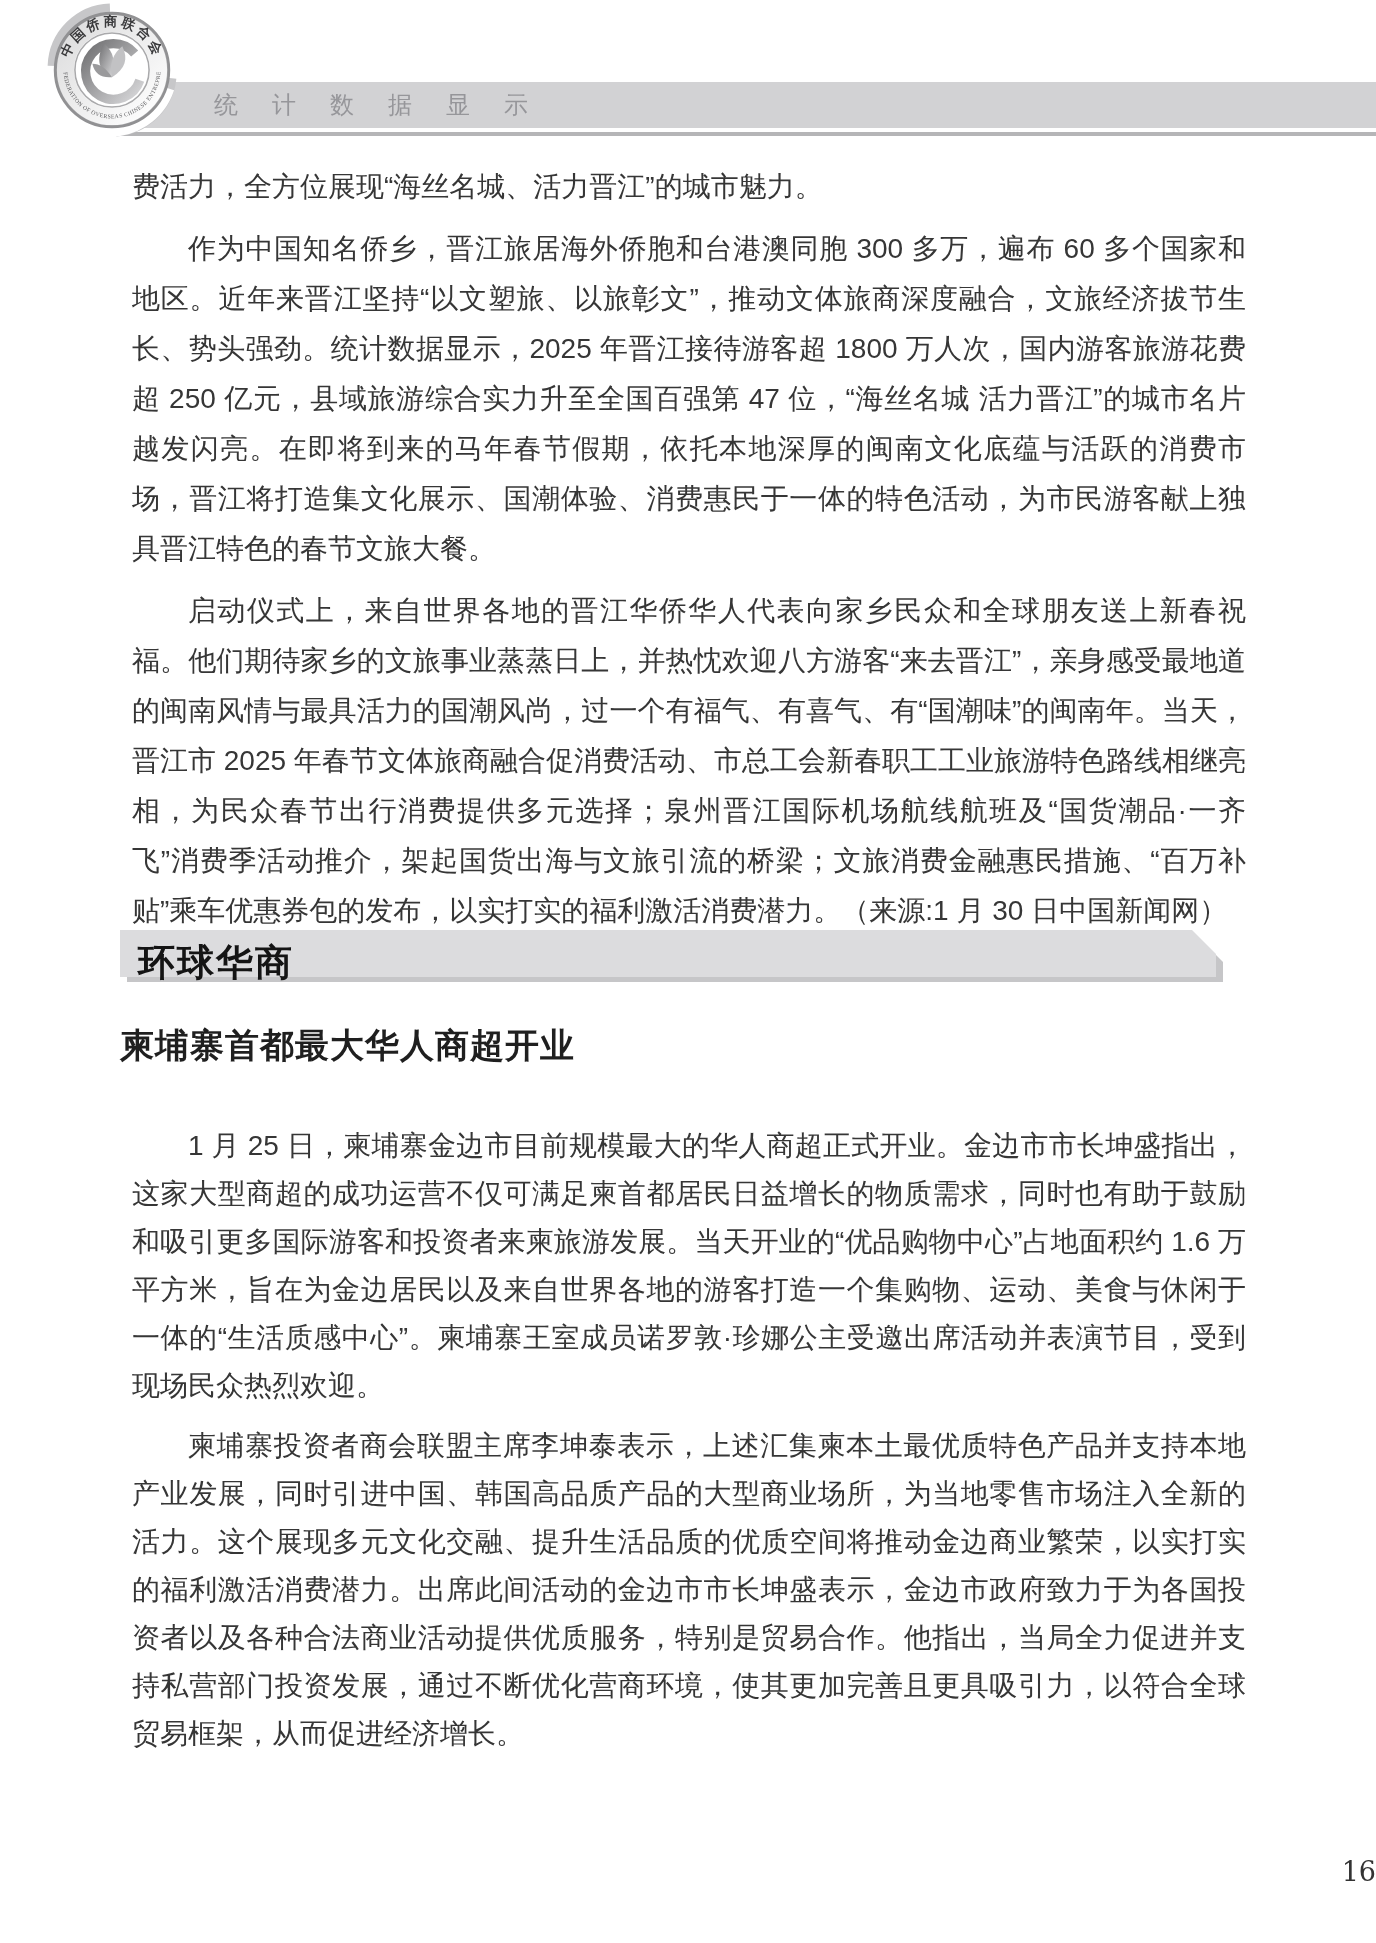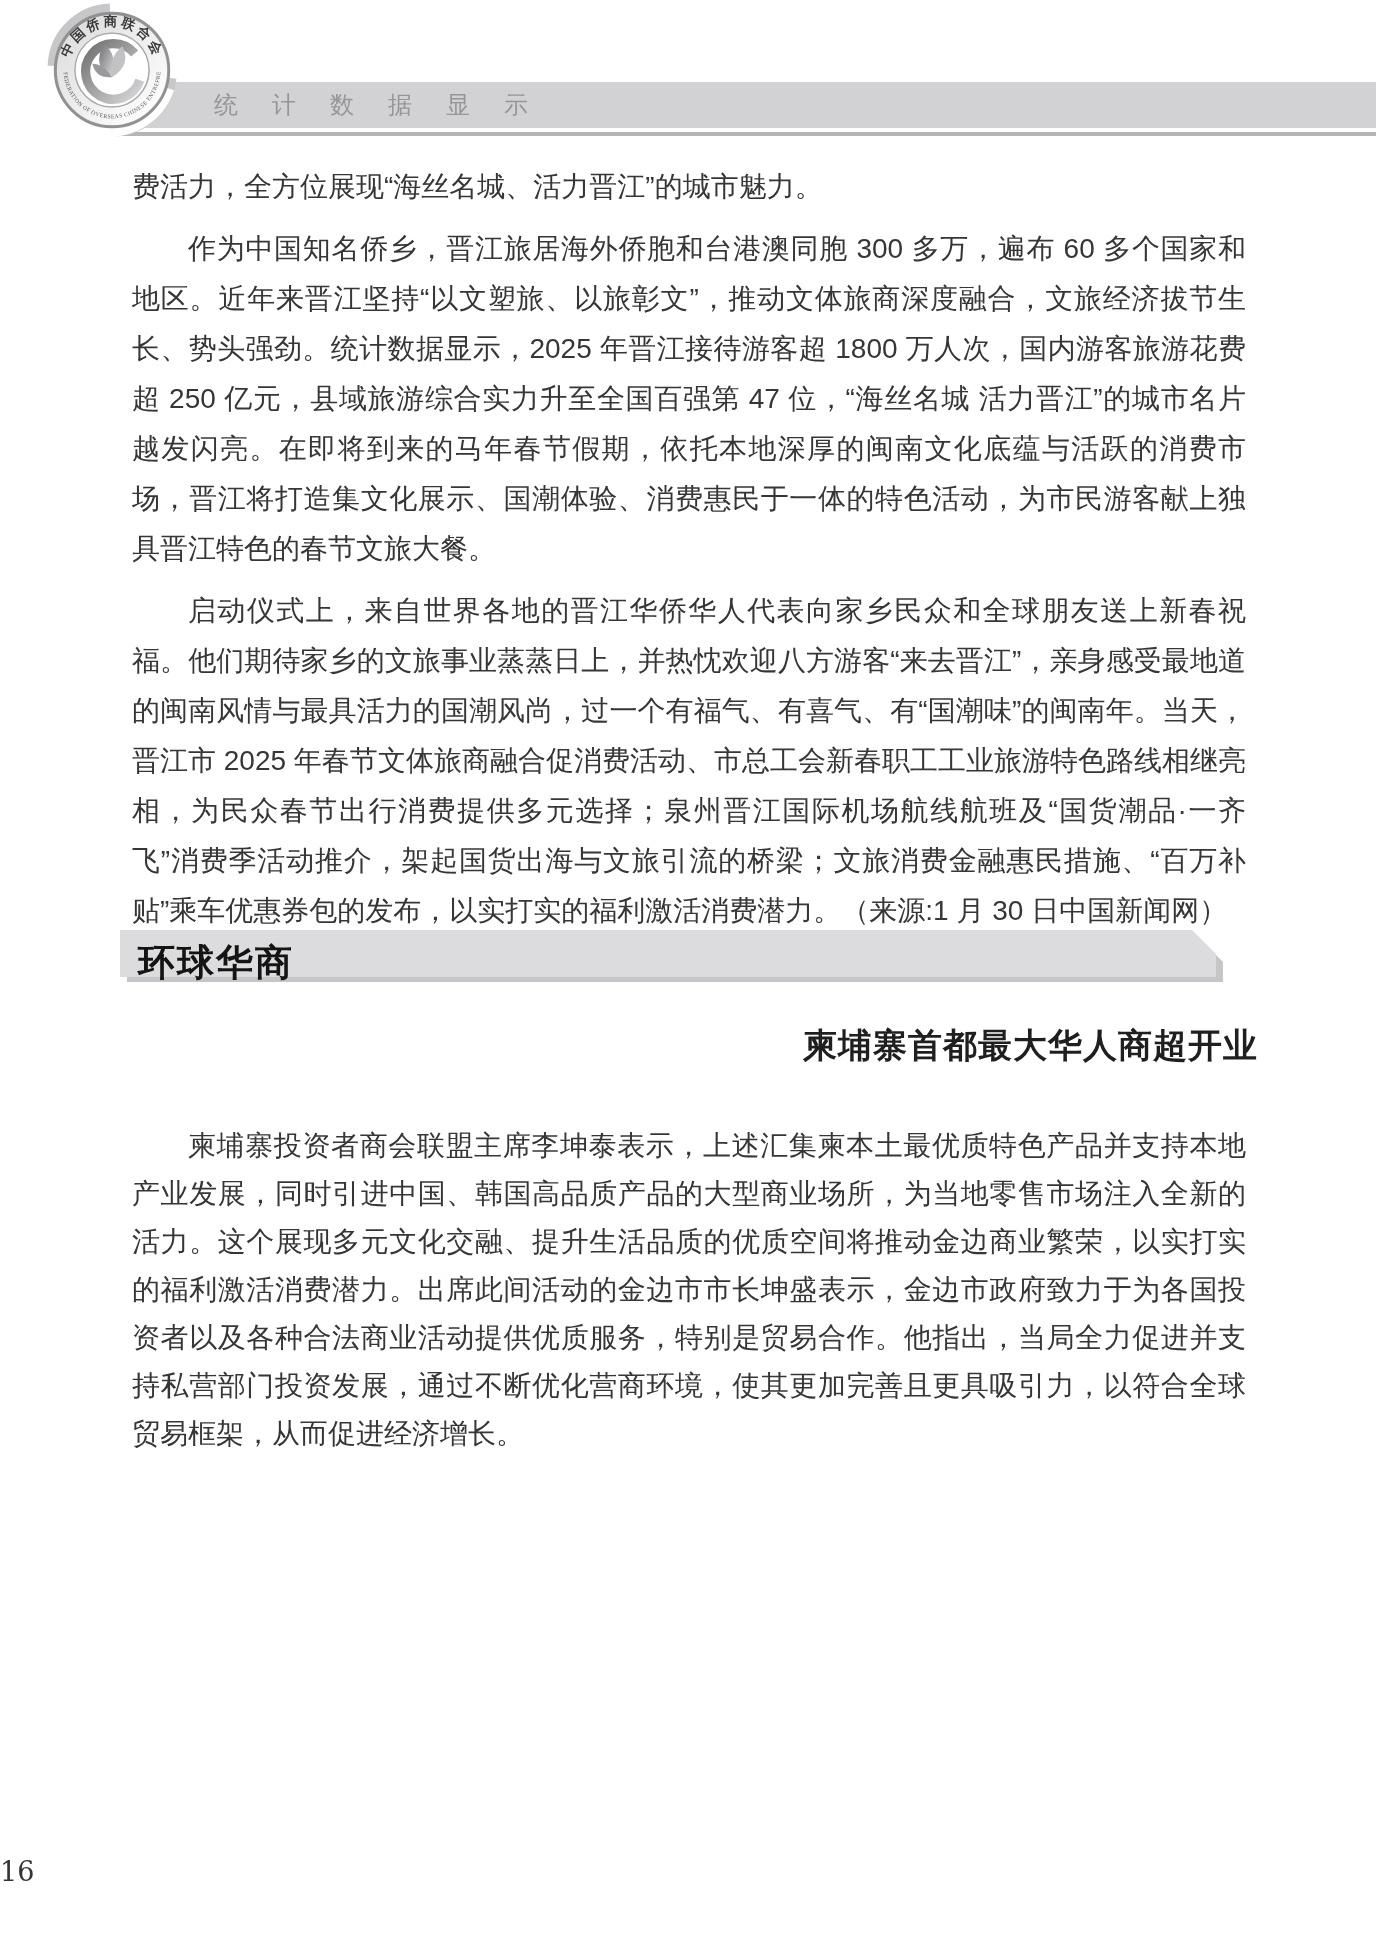--- a/index.html
+++ b/index.html
@@ -62,27 +62,27 @@
     color:#141414;
     letter-spacing:2px;
     white-space:nowrap;
   }
   
   .article-title{
     position:absolute;left:120px;top:1022px;width:1138px;
     margin:0;
     font-size:34px;line-height:46px;font-weight:bold;
     color:#1f1f1f;
-    text-align:right;
+    text-align:left;
     letter-spacing:1px;
   }
   
   .page-number{
     position:absolute;left:0;top:1856px;width:100%;
-    text-align:left;
+    text-align:right;
     font-family:"DejaVu Serif", serif;
     font-size:27px;color:#333;
   }
 </style>
 </head>
 <body>
 
 <div class="page">
 
   <div class="masthead-bar"></div>
@@ -132,18 +132,19 @@
     <p class="para">启动仪式上，来自世界各地的晋江华侨华人代表向家乡民众和全球朋友送上新春祝福。他们期待家乡的文旅事业蒸蒸日上，并热忱欢迎八方游客“来去晋江”，亲身感受最地道的闽南风情与最具活力的国潮风尚，过一个有福气、有喜气、有“国潮味”的闽南年。当天，晋江市 2025 年春节文体旅商融合促消费活动、市总工会新春职工工业旅游特色路线相继亮相，为民众春节出行消费提供多元选择；泉州晋江国际机场航线航班及“国货潮品·一齐飞”消费季活动推介，架起国货出海与文旅引流的桥梁；文旅消费金融惠民措施、“百万补贴”乘车优惠券包的发布，以实打实的福利激活消费潜力。（来源:1 月 30 日中国新闻网）</p>
   </section>
 
   <div class="section-banner-shadow"></div>
   <div class="section-banner"></div>
   <h2 class="section-label">环球华商</h2>
 
   <h1 class="article-title">柬埔寨首都最大华人商超开业</h1>
 
   <section class="article-2">
+    <p class="para">1 月 25 日，柬埔寨金边市目前规模最大的华人商超正式开业。金边市市长坤盛指出，这家大型商超的成功运营不仅可满足柬首都居民日益增长的物质需求，同时也有助于鼓励和吸引更多国际游客和投资者来柬旅游发展。当天开业的“优品购物中心”占地面积约 1.6 万平方米，旨在为金边居民以及来自世界各地的游客打造一个集购物、运动、美食与休闲于一体的“生活质感中心”。柬埔寨王室成员诺罗敦·珍娜公主受邀出席活动并表演节目，受到现场民众热烈欢迎。</p>
     <p class="para"><span>柬埔寨投资者商会联盟主席李坤泰表示，上述汇集柬本土最优质特色产品并支持本地产业发展，同时引进中国、韩国高品质产品的大型商业场所，为当地零售市场注入全新的活力。这个展现多元文化交融、提升生活品质的优质空间将推动金边商业繁荣，以实打实的福利激活消费潜力。出席此间活动的金边市市长坤盛表示，金边市政府致力于为各国投资者以及各种合法商业活动提供优质服务，特别是贸易合作。他指出，当局全力促进并支持私营部门投资发展，通过不断优化营商环境，使其更加完善且更具吸引力，以符合全球贸易框架，从而促进经济增长。</span></p>
   </section>
 
   <div class="page-number">16</div>
 
 </div>
 
 </body></html>

